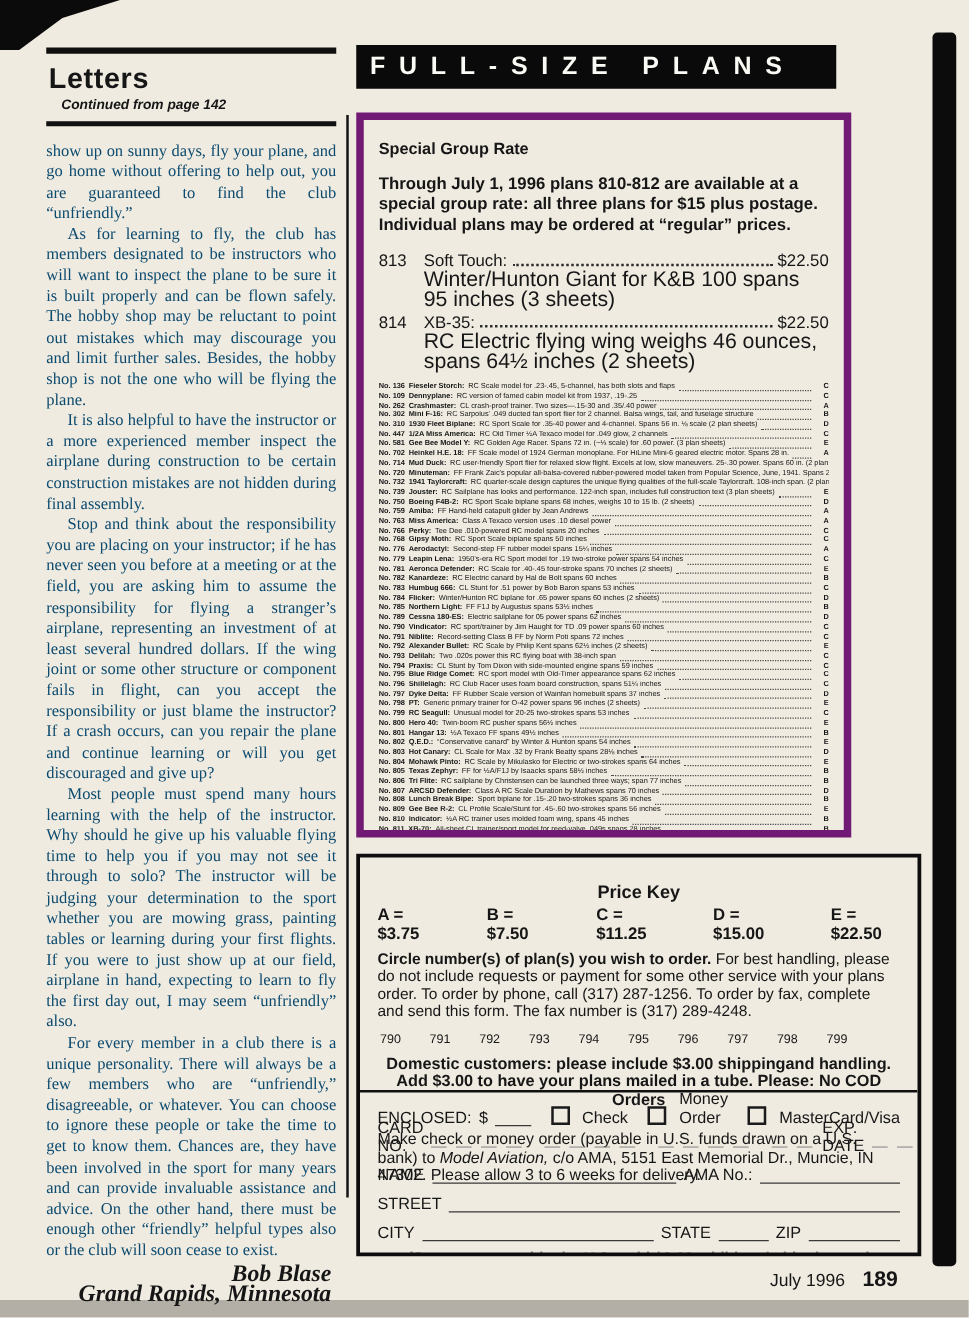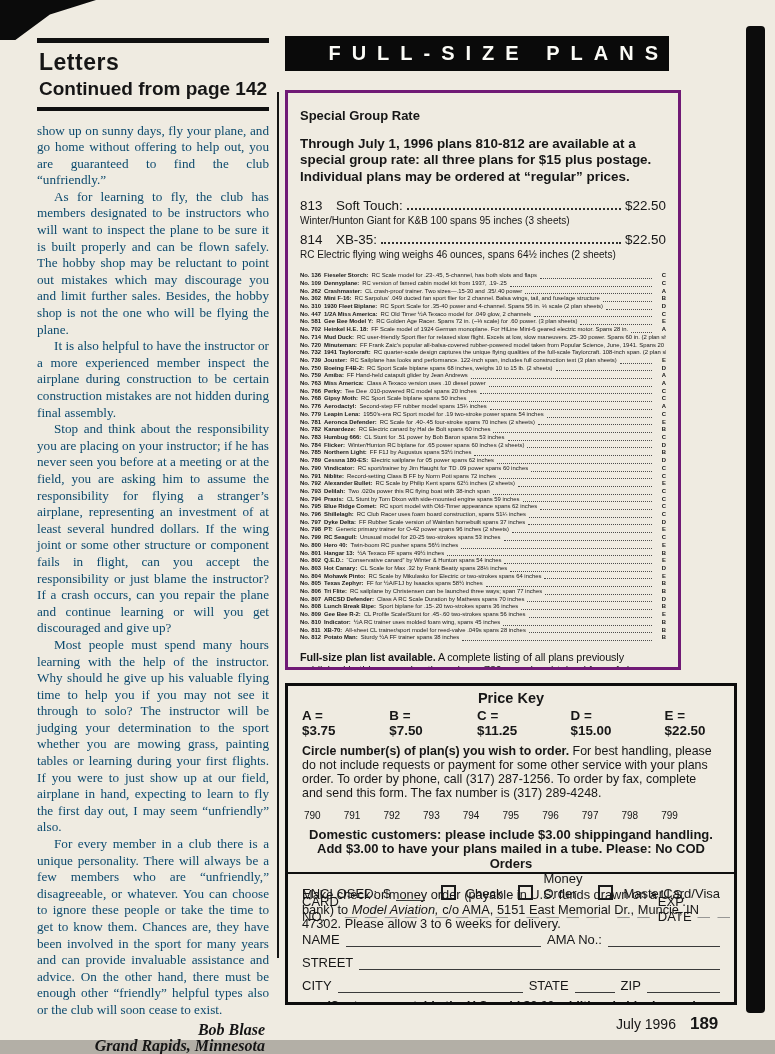--- a/index.html
+++ b/index.html
@@ -8,56 +8,56 @@
   .abs{position:absolute}
   
   .corner-mark{left:0;top:0;width:96px;height:40px;background:#0b0b0b;
     clip-path:polygon(0 0,100% 0,52% 36%,16% 100%,0 100%)}
   .right-strip{left:746px;top:26px;width:19px;height:987px;background:#0c0c0c;border-radius:4px}
   .bottom-band{left:0;top:1040px;width:775px;height:14px;background:#b3afa6}
   
   .letters-col{left:37px;top:38px;width:232px}
   .rule-top{height:5px;background:#101010;margin-bottom:6px}
   .letters-title{font-size:23px;font-weight:800;margin:0 0 2px 2px;letter-spacing:.5px}
-  .continued{font-weight:600;font-size:19px;margin-left:2px}
+  .continued{font-style:italic;font-weight:600;font-size:11px;margin-left:12px}
   .rule-mid{height:3.5px;background:#101010;margin:7px 0 12px}
   .letter-body p{font-family:"Liberation Serif",serif;font-size:13.2px;line-height:16.6px;
     text-align:justify;margin:0;text-indent:17px;color:#0c4a6e}
   .letter-body p.noindent{text-indent:0}
   .sig{font-family:"Liberation Serif",serif;font-style:italic;font-weight:700;
-    font-size:16px;line-height:16.5px;text-align:right;margin:3px 4px 4px 0}
+    font-size:19px;line-height:16.5px;text-align:right;margin:3px 4px 4px 0}
   .it{font-style:italic}
   
   .col-divider{left:277px;top:92px;width:2px;height:866px;background:#141414}
   
   .fsp-bar{left:285px;top:36px;width:384px;height:35px;background:#0a0a0a;color:#fbfbf6;
-    display:flex;align-items:center;justify-content:flex-end;font-weight:800;font-size:20px;
+    display:flex;align-items:center;justify-content:flex-start;font-weight:800;font-size:20px;
     letter-spacing:11px;text-indent:11px}
   
-  .box1{left:285px;top:90px;width:396px;height:580px;border:3px solid #701a75;
+  .box1{left:285px;top:90px;width:396px;height:580px;border:6px solid #701a75;
     box-sizing:border-box;padding:15px 12px 8px;overflow:hidden}
   .sgr-title{font-weight:700;font-size:13px;margin-bottom:13px}
   .sgr-body{font-weight:700;font-size:13.4px;line-height:16.4px;margin-bottom:13px}
   .sp-row{display:flex;align-items:flex-end;font-weight:400;font-size:13.4px;line-height:15px}
   .sp-num{width:36px;flex:none}
   .sp-name{flex:none}
   .leader2{flex:1;border-bottom:2px dotted #2e2e2e;margin:0 4px 3px 4px}
   .sp-price{flex:none}
-  .sp-desc{font-size:10px;line-height:15.5px;margin-bottom:3px}
+  .sp-desc{margin-left:36px;font-size:17px;line-height:15.5px;margin-bottom:3px}
   .plan-list{margin-top:10px}
   .plan-row{display:flex;align-items:flex-end;white-space:nowrap;font-size:5.9px;
     line-height:7.7px;overflow:hidden}
   .plan-id,.plan-nm{font-weight:700;margin-right:3px;flex:none}
   .plan-desc{flex:none}
   .leader{flex:1;border-bottom:1px dotted #4c4c4c;margin:0 3px 1px 3px;min-width:6px}
   .plan-price{font-weight:700;width:11px;text-align:right;flex:none}
   .footnote{margin-top:9px;font-size:10.8px;line-height:13.2px;letter-spacing:-.1px}
   
   .box2{left:285px;top:683px;width:452px;height:322px;border:3px solid #0d0d0d;
-    box-sizing:border-box;padding:4px 14px;overflow:hidden}
+    box-sizing:border-box;padding:20px 14px;overflow:hidden}
   .pk-title{text-align:center;font-weight:700;font-size:14.5px}
   .pk-row{display:flex;justify-content:center;gap:38px;font-weight:700;font-size:13.4px;margin:2px 0 7px}
   .circle-para{font-size:12.4px;line-height:13.9px}
   .nums{display:flex;gap:23px;font-size:10px;margin:9px 0 7px 2px}
   .domestic{text-align:center;font-weight:700;font-size:13px;line-height:14.6px;margin:2px 6px 2px}
   .makecheck{font-size:12.8px;line-height:14.2px;margin-top:17px}
   .form-sec{position:absolute;left:0;right:0;top:186px;border-top:2.5px solid #101010;
     padding:4px 14px 0}
   .frow{display:flex;align-items:flex-end;font-size:13px;height:23px;gap:6px}
   .blank{border-bottom:1.5px solid #3a3a3a;display:inline-block;height:14px}

